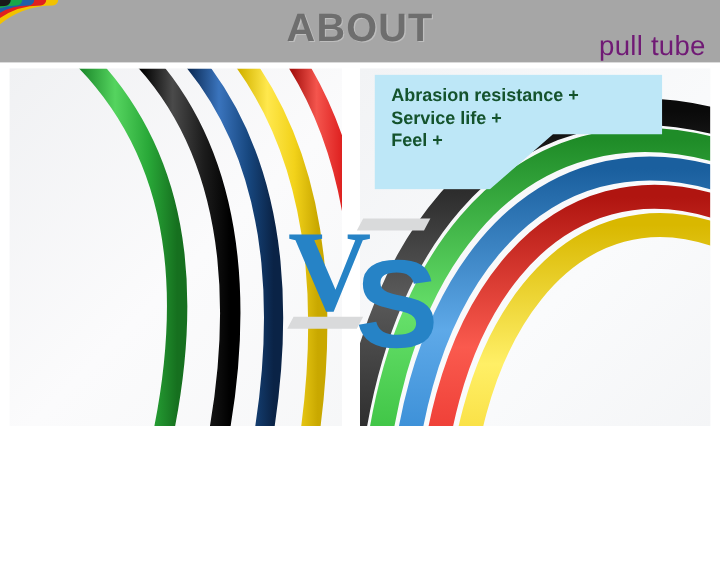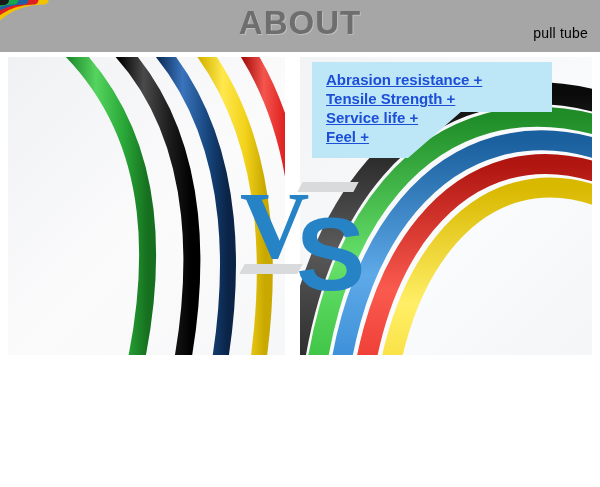--- a/index.html
+++ b/index.html
@@ -35,22 +35,22 @@
     font-size: 33px;
     font-weight: bold;
     letter-spacing: 1px;
     color: #6e6e6e;
     text-shadow: 1px 1px 0 rgba(255,255,255,0.28);
   }
   .header-subtitle {
     position: absolute;
     right: 12px;
     top: 25px;
-    font-size: 14px;
-    color: #000000;
+    font-size: 23px;
+    color: #701a75;
     letter-spacing: 0.2px;
   }
   .logo-arcs {
     position: absolute;
     left: -34px;
     top: -26px;
     width: 140px;
     height: 104px;
   }
 
@@ -89,24 +89,23 @@
     position: absolute;
     left: 14px;
     top: 8px;
     margin: 0;
     padding: 0;
     list-style: none;
   }
   .feature-list li {
     font-size: 15px;
     font-weight: bold;
-    color: #1d4ed8;
+    color: #14532d;
     line-height: 19px;
     white-space: nowrap;
-    text-decoration: underline;
   }
 
   
   .vs-wrap {
     position: absolute;
     left: 238px;
     top: 168px;
     width: 130px;
     height: 125px;
   }
@@ -294,21 +293,20 @@
         <path d="M34 420 C 26 186, 148 38, 310 96" stroke="url(#rg-blue)" stroke-width="20"></path>
         <path d="M58 420 C 50 204, 162 62, 310 120" stroke="url(#rg-red)" stroke-width="20"></path>
         <path d="M82 420 C 74 222, 178 86, 310 144" stroke="url(#rg-yellow)" stroke-width="20"></path>
       </g>
     </svg>
   </div>
 
   <div class="feature-box">
     <ul class="feature-list">
       <li>Abrasion resistance +</li>
-      <li>Tensile Strength +</li>
       <li>Service life +</li>
       <li>Feel +</li>
     </ul>
   </div>
 
   <div class="vs-wrap">
     <div class="vs-slash vs-slash-top"></div>
     <div class="vs-slash vs-slash-bot"></div>
     <div class="vs-letter vs-v">V</div>
     <div class="vs-letter vs-s">S</div>

